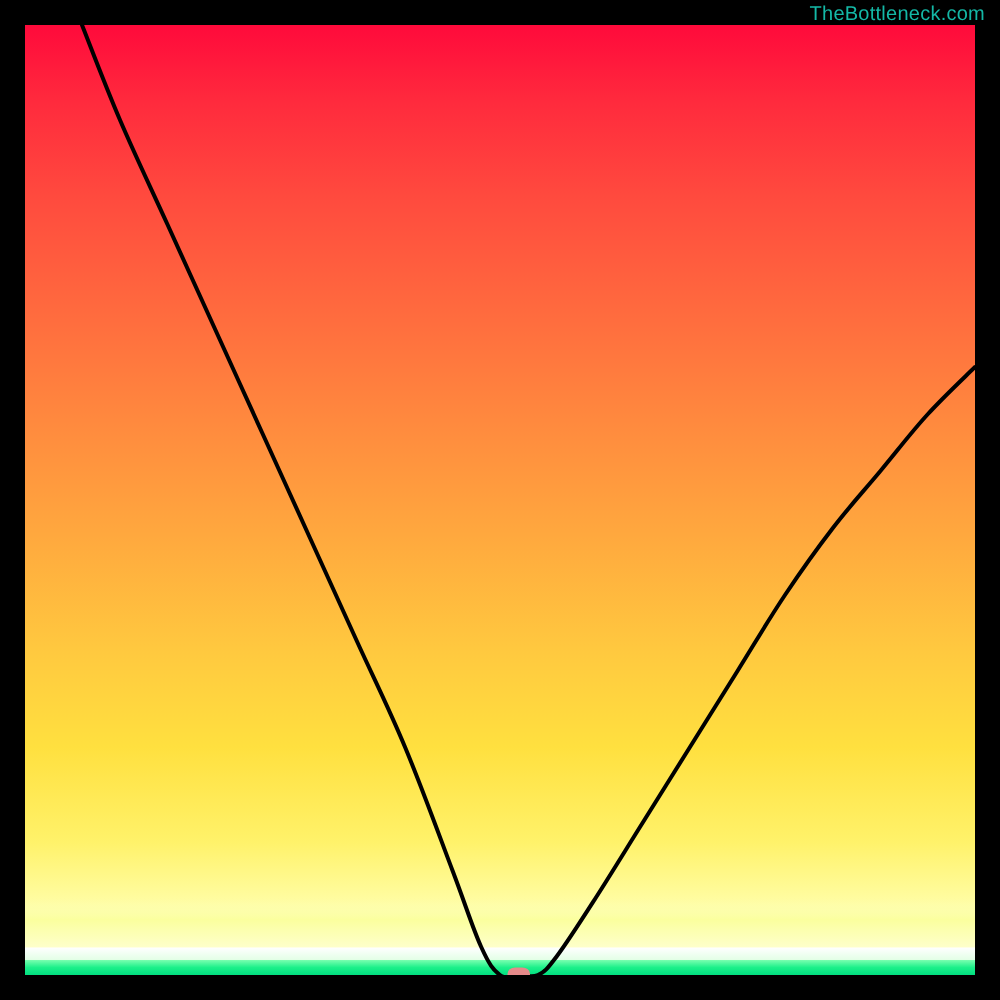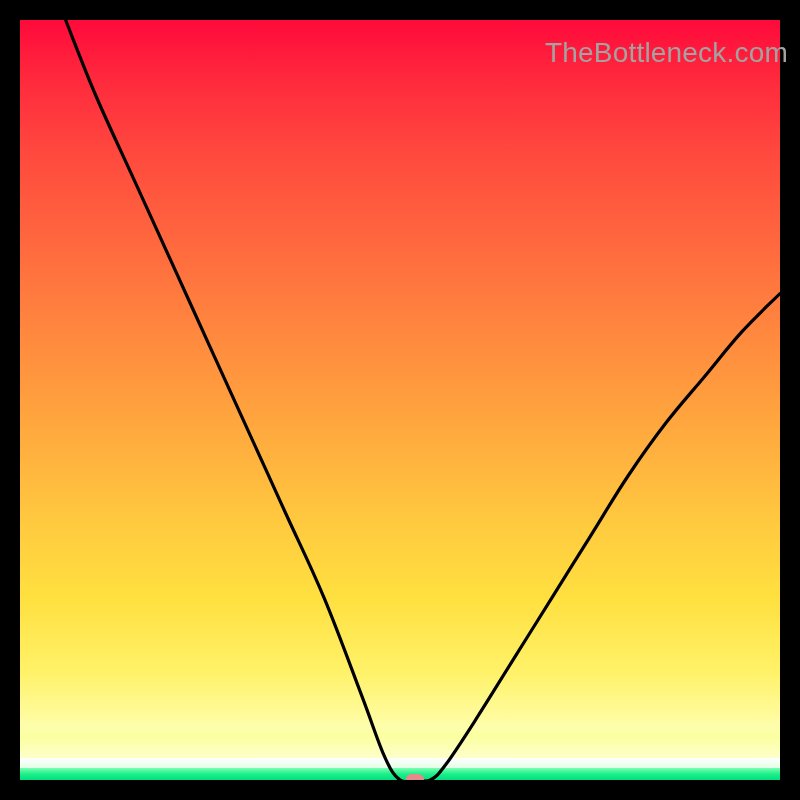--- a/index.html
+++ b/index.html
@@ -14,27 +14,26 @@
   .outer {
     position: relative;
     width: 800px;
     height: 800px;
     background: #000;
   }
   .watermark {
     position: absolute;
     top: 3px;
     right: 12px;
-    color: #a3a3a3;
-    font-size: 28px;
+    color: #14b8a6;
+    font-size: 16px;
     font-weight: 500;
     letter-spacing: 0.2px;
     z-index: 30;
     user-select: none;
-    margin-top: 34px;
   }
   .plot-area {
     position: absolute;
     left: 20px;
     top: 20px;
     width: 760px;
     height: 760px;
     overflow: hidden;
   }
   .gradient {

